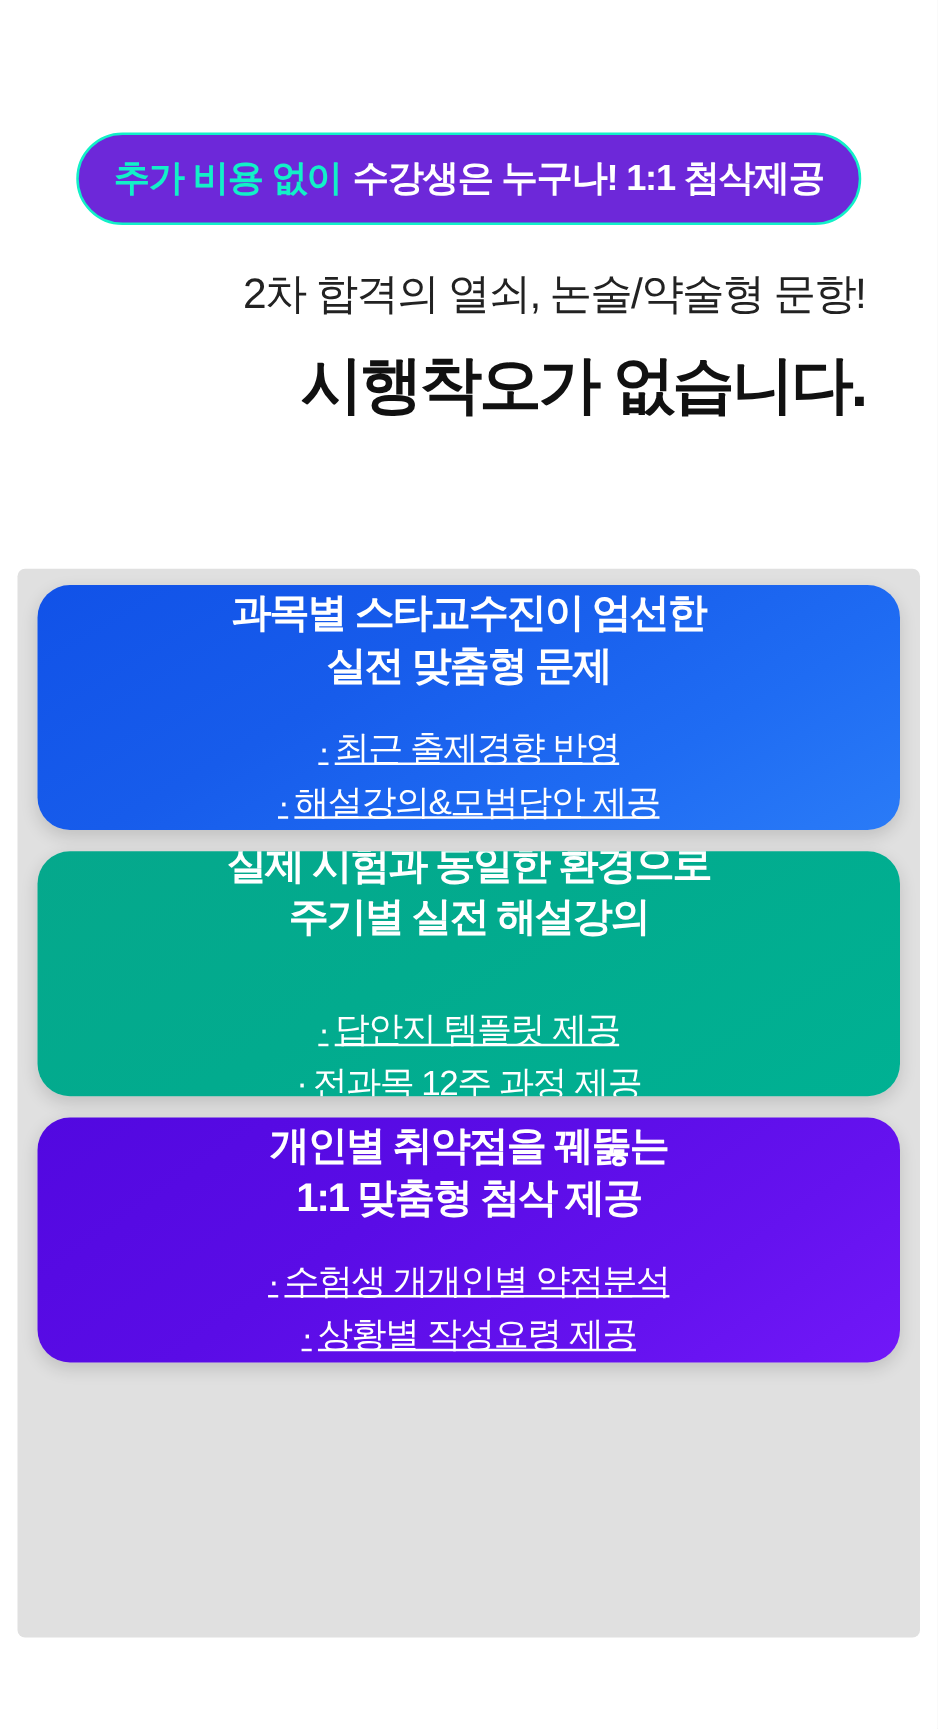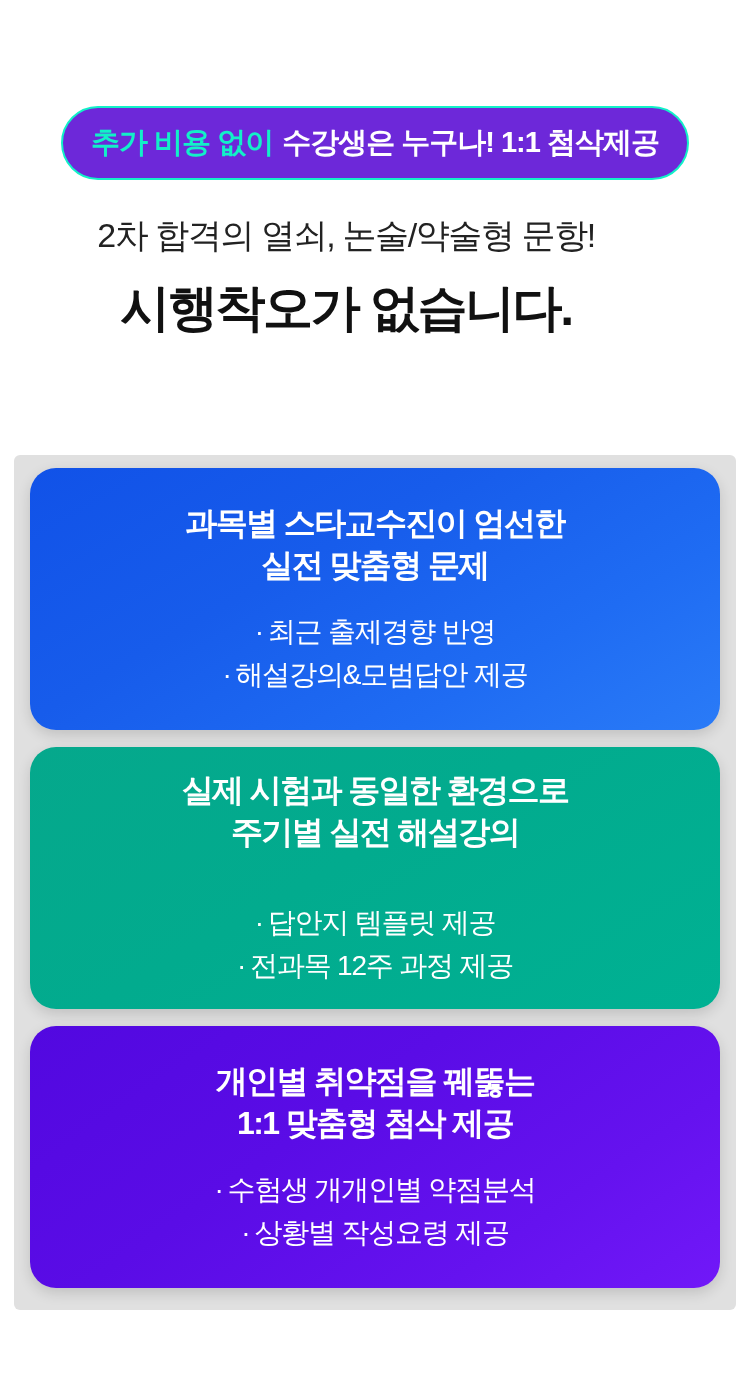--- a/index.html
+++ b/index.html
@@ -42,21 +42,21 @@
     color:#ffffff;
     font-size:29px;
     font-weight:600;
     letter-spacing:-1px;
   }
 
   
   .head-wrap{
     position:absolute;
     top:214px; left:0; width:692px;
-    text-align:center;
+    text-align:right;
   }
   .sub-head{
     color:#222222;
     font-size:34px;
     font-weight:400;
     letter-spacing:-1.4px;
     line-height:1.25;
   }
   .main-head{
     margin-top:20px;
@@ -79,21 +79,21 @@
   .cards{
     position:absolute;
     top:468px; left:30px;
     width:690px;
     display:flex;
     flex-direction:column;
     gap:17px;
   }
   .card{
     position:relative;
-    width:690px; height:262px;
+    width:690px; height:196px;
     border-radius:26px;
     box-shadow:0 5px 14px rgba(0,0,0,0.14);
     display:flex;
     flex-direction:column;
     align-items:center;
     justify-content:center;
     overflow:hidden;
   }
   .card-title{
     color:#ffffff;
@@ -109,20 +109,21 @@
     list-style:none;
     text-align:center;
   }
   .card-list li{
     color:#ffffff;
     font-size:28px;
     font-weight:400;
     letter-spacing:-1.2px;
     line-height:1.52;
     white-space:nowrap;
+    text-decoration:underline;
   }
   .bullet{ margin-right:5px; }
 
   
   .card-blue{
     background:linear-gradient(150deg,#1152e8 0%,#175ceb 38%,#1f6cf3 72%,#2a7bf7 100%);
   }
   .card-green{
     background:linear-gradient(150deg,#05a88c 0%,#02ab8e 45%,#00b193 100%);
     gap:24px;

